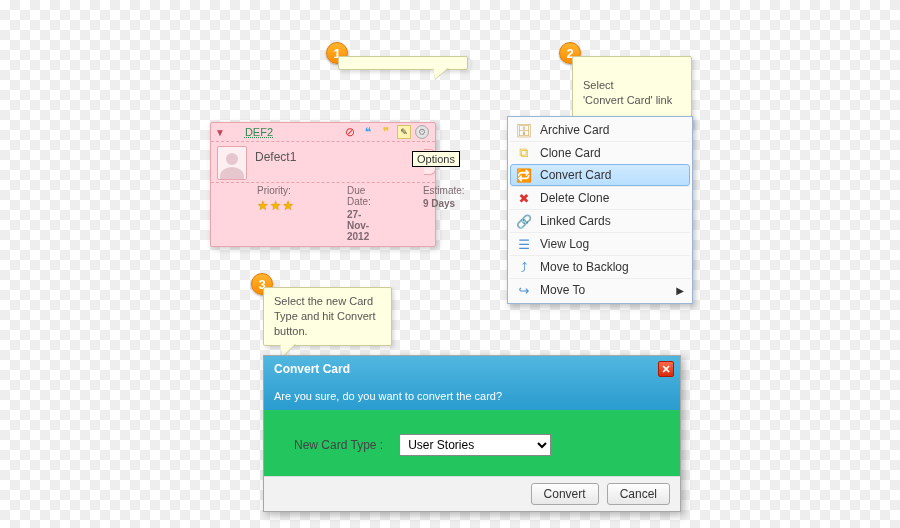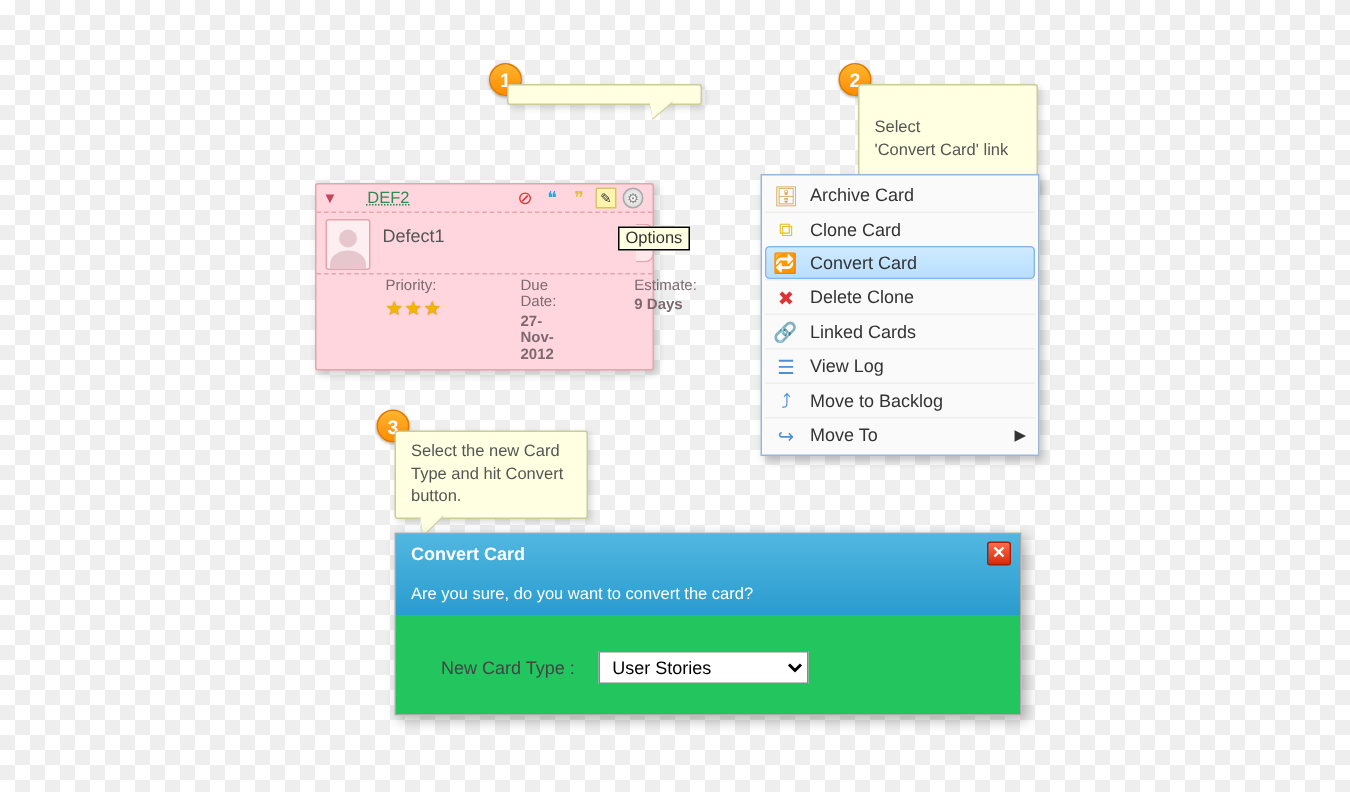--- a/index.html
+++ b/index.html
@@ -199,21 +199,21 @@
   }
   .dialog-body {
     padding: 24px 20px 20px 30px;
     display:flex; align-items:center; gap:16px;
     background:#22c55e;
   }
   .dialog-body label { font-size:12px; color:#444; }
   .dialog-body select {
     font-size:12px; padding:2px 4px;
     border:1px solid #888; background:#fff;
-    width:140px;
+    width:152px;
   }
   .dialog-foot {
     background:#f2f2f2;
     border-top:1px solid #dcdcdc;
     padding:6px 10px;
     display:flex; justify-content:flex-end; gap:8px;
   }
   .btn {
     font-size:12px;
     padding:3px 12px;
@@ -321,13 +321,17 @@
     <div class="dh-title">Convert Card</div>
     <div class="dh-sub">Are you sure, do you want to convert the card?</div>
     <div class="dh-close">✕</div>
   </div>
   <div class="dialog-body">
     <label>New Card Type  :</label>
     <select>
       <option>User Stories</option>
     </select>
   </div>
+  <div class="dialog-foot">
+    <button class="btn">Convert</button>
+    <button class="btn">Cancel</button>
+  </div>
 </div>
 
 </body></html>

